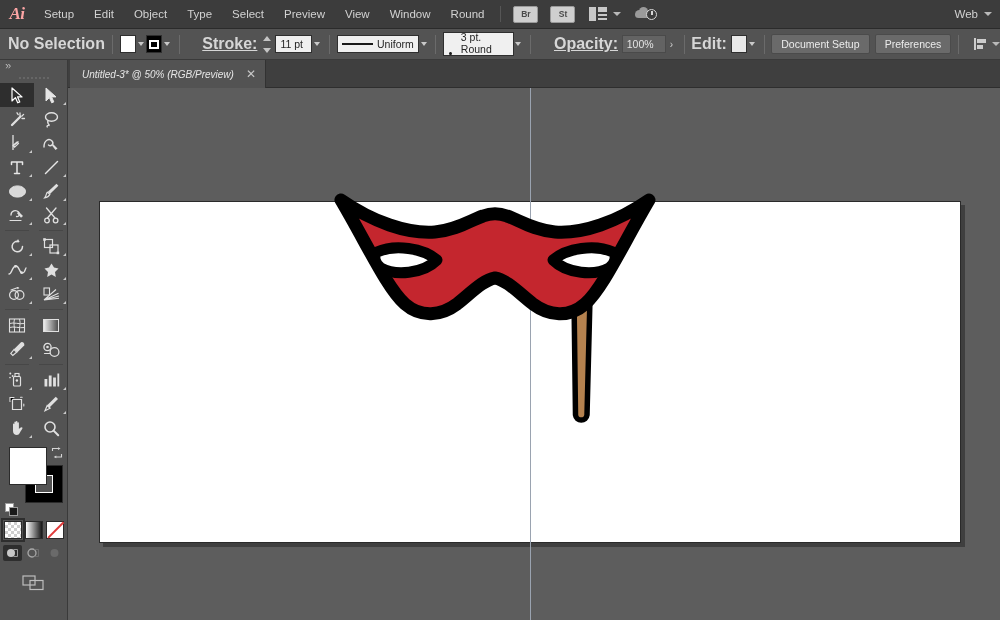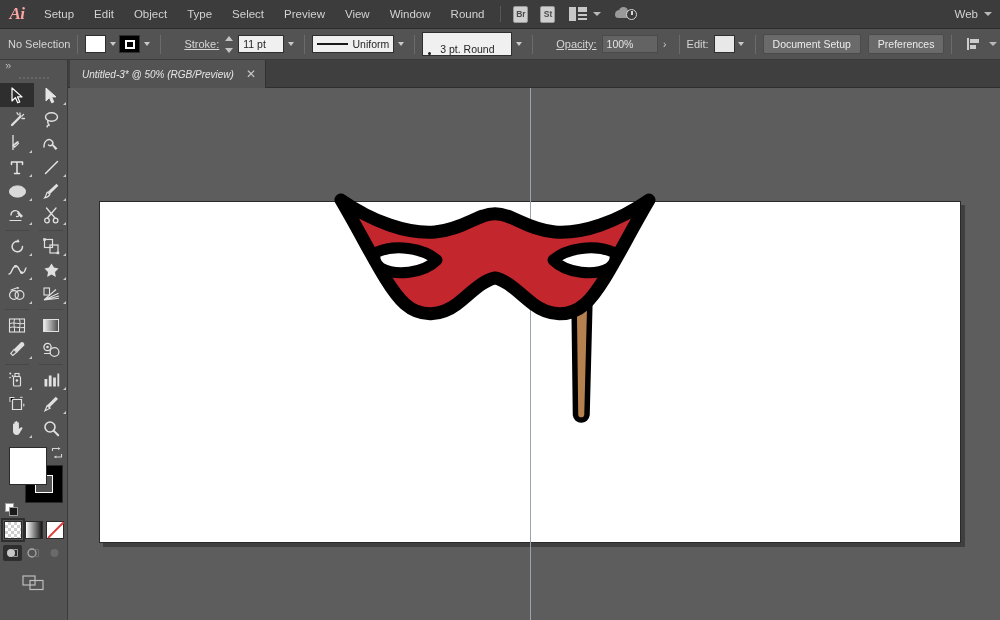--- a/index.html
+++ b/index.html
@@ -27,21 +27,21 @@
     font-style: italic;
     letter-spacing: -0.5px;
   }
   .menu-item {
     padding: 0 10px; height: 29px; line-height: 29px;
     color: #d2d2d2; font-size: 11.5px; cursor: default;
     white-space: nowrap;
   }
   .mb-sep { width: 1px; height: 16px; background: #565656; margin: 0 6px; }
   .app-chip {
-    width: 15px; height: 17px; margin: 0 6px;
+    width: 25px; height: 17px; margin: 0 6px;
     background: #cfcfcf; border-radius: 2px;
     color: #4a4a4a; font-size: 8.5px; font-weight: bold;
     display: flex; align-items: center; justify-content: center;
     border: 1px solid #9a9a9a;
   }
   .arrange-ico {
     width: 18px; height: 14px; margin-left: 8px; position: relative;
   }
   .arrange-ico i {
     position: absolute; background: #c8c8c8; display: block;
@@ -80,21 +80,21 @@
   }
 
   
   .controlbar {
     position: absolute; left: 0; top: 29px; width: 1000px; height: 31px;
     background: #535353;
     display: flex; align-items: center;
     border-bottom: 1px solid #3a3a3a;
     padding-left: 8px;
   }
-  .cb-label { color: #d6d6d6; font-size: 11px; white-space: nowrap; }
+  .cb-label { color: #d6d6d6; font-size: 16px; white-space: nowrap; font-weight: bold; }
   .cb-label.u { text-decoration: underline; margin-left: 16px; }
   .cb-sep { width: 1px; height: 19px; background: #6b6b6b; margin: 0 7px; }
   .swatch-fill {
     width: 21px; height: 18px; background: #ffffff;
     border: 1px solid #2f2f2f; cursor: pointer;
   }
   .swatch-stroke {
     width: 21px; height: 18px; background: #000000;
     border: 1px solid #2f2f2f; cursor: pointer;
     display: flex; align-items: center; justify-content: center;

